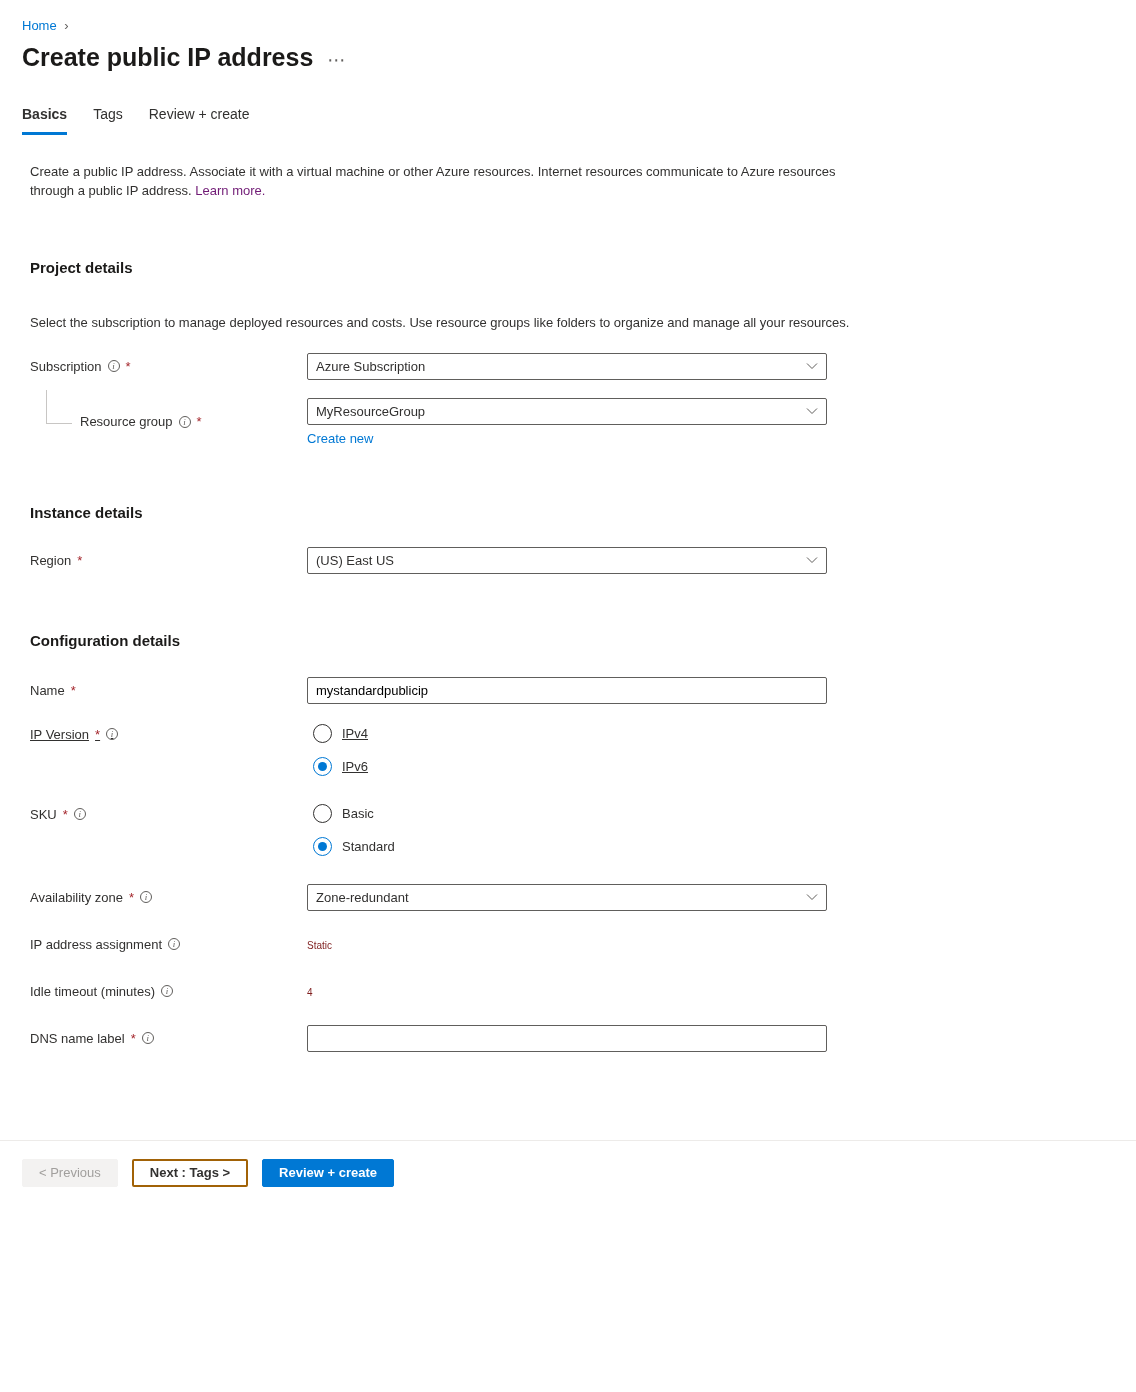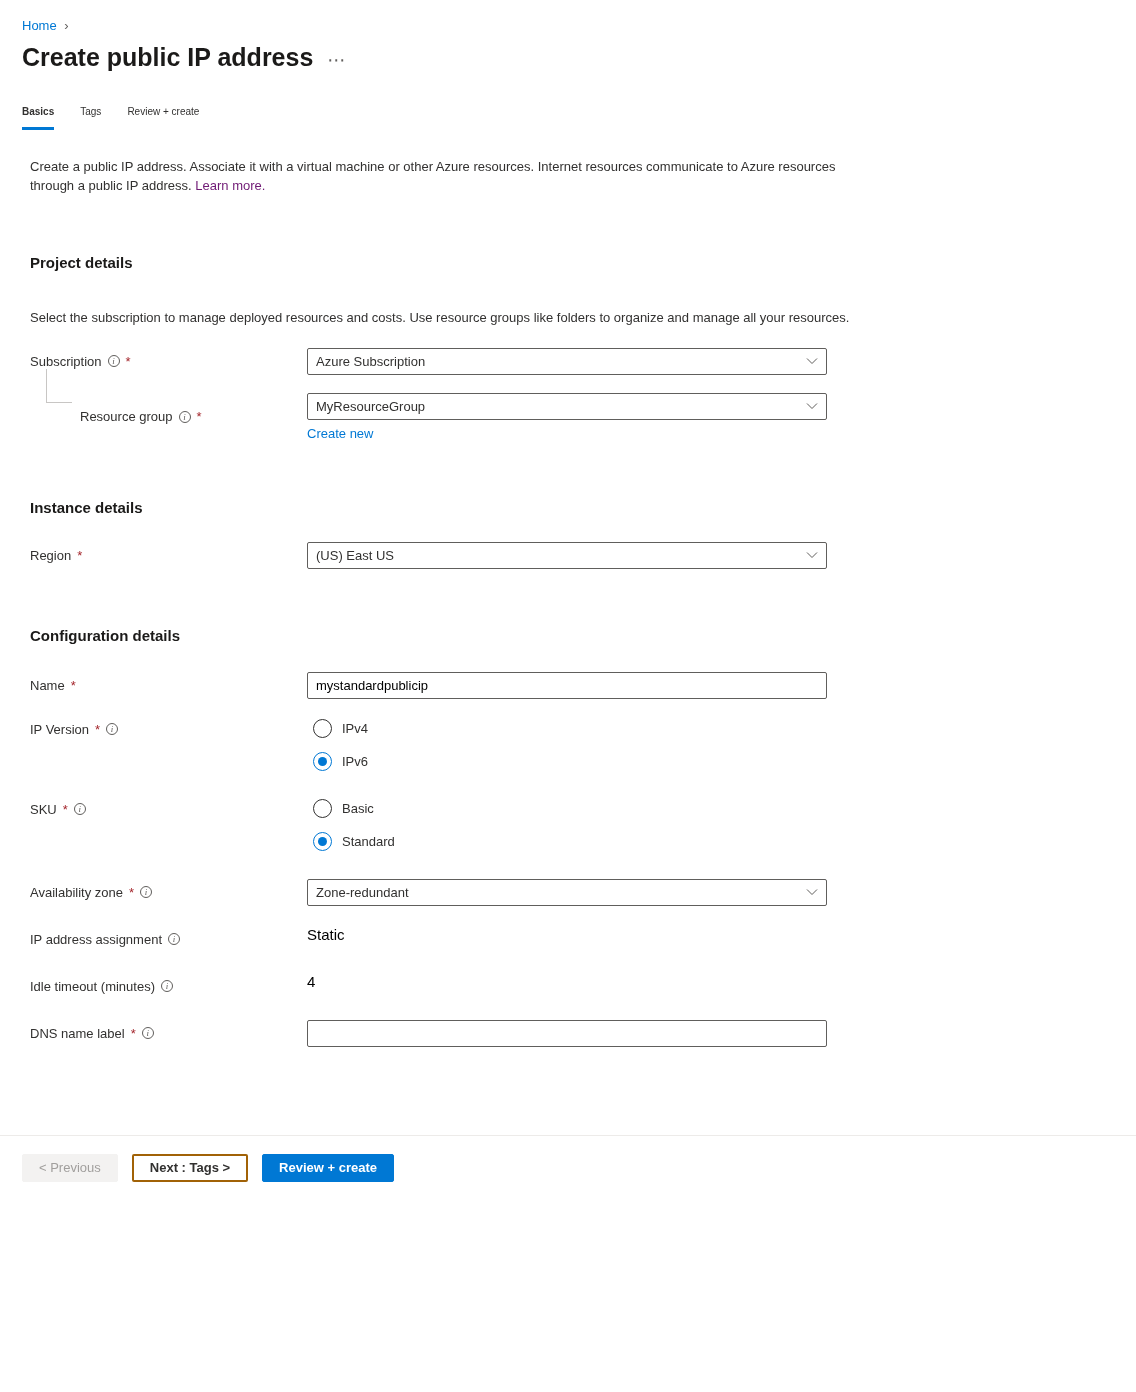--- a/index.html
+++ b/index.html
@@ -48,21 +48,21 @@
       cursor: pointer;
     }
     .tabs {
       display: flex;
       gap: 26px;
       border-bottom: none;
       margin-bottom: 0;
     }
     .tab {
       padding: 8px 0 10px 0;
-      font-size: 10px;
+      font-size: 14px;
       color: #323130;
       cursor: pointer;
       border-bottom: 3px solid transparent;
     }
     .tab.active {
       font-weight: 600;
       border-bottom: 3px solid #0078d4;
     }
     .intro {
       margin-top: 28px;
@@ -84,20 +84,21 @@
       font-weight: 700;
       color: #1b1a19;
     }
     .section-desc {
       margin-top: 38px;
       max-width: 820px;
       line-height: 1.45;
     }
     .form-row {
       display: flex;
+      align-items: center;
       margin-top: 20px;
       min-height: 27px;
     }
     .form-row.tight {
       margin-top: 18px;
     }
     .label-col {
       width: 277px;
       display: flex;
       align-items: center;
@@ -191,22 +192,22 @@
     .radio-circle.selected {
       border-color: #0078d4;
     }
     .radio-dot {
       width: 9px;
       height: 9px;
       border-radius: 50%;
       background: #0078d4;
     }
     .static-value {
-      font-size: 15px;
-      color: #000000;
+      font-size: 10px;
+      color: #7f1d1d;
     }
     .footer-bar {
       border-top: 1px solid #edebe9;
       margin-top: 80px;
       padding: 18px 22px;
       display: flex;
       gap: 14px;
     }
     .btn {
       height: 28px;
@@ -333,21 +334,21 @@
     <div class="form-row" style="margin-top:28px;">
       <div class="label-col">
         <span>Name</span>
         <span class="req">*</span>
       </div>
       <div class="control-col">
         <input class="textinput" value="mystandardpublicip" style="">
       </div>
     </div>
 
-    <div class="form-row" style="align-items:flex-start;">
+    <div class="form-row" style="align-items:flex-start;text-decoration:underline;">
       <div class="label-col" style="padding-top:3px;">
         <span>IP Version</span>
         <span class="req">*</span>
         <span class="info-icon">i</span>
       </div>
       <div class="control-col">
         <div class="radio-group" style="padding-left:6px;">
           <div class="radio-option">
             <span class="radio-circle"></span>
             <span>IPv4</span>

